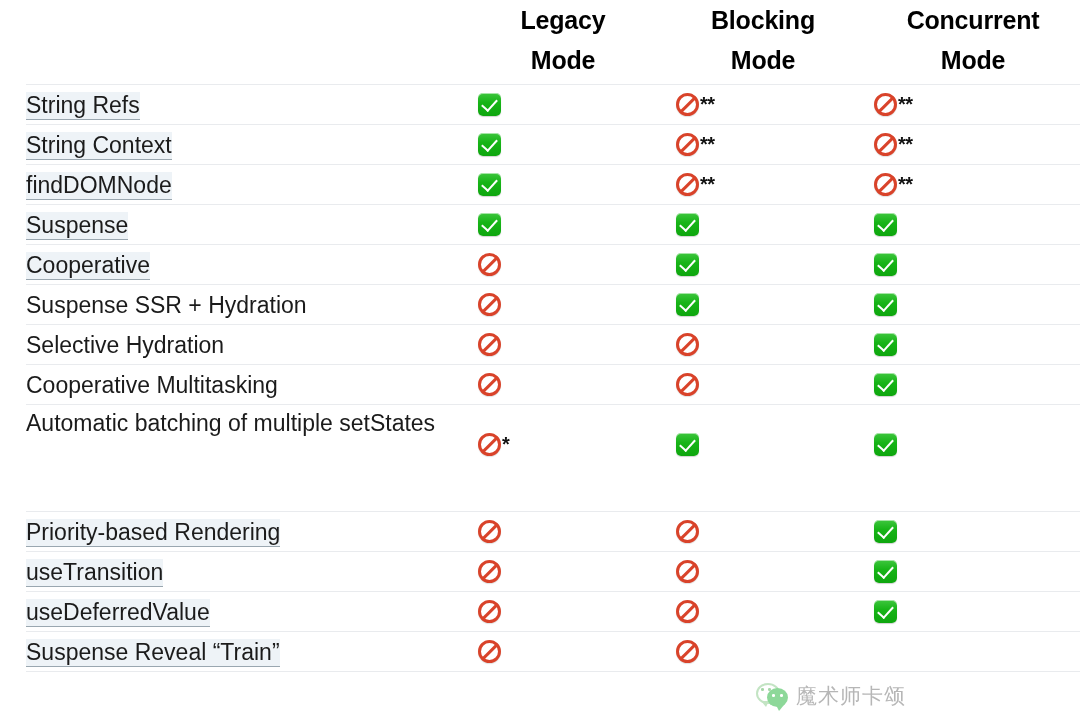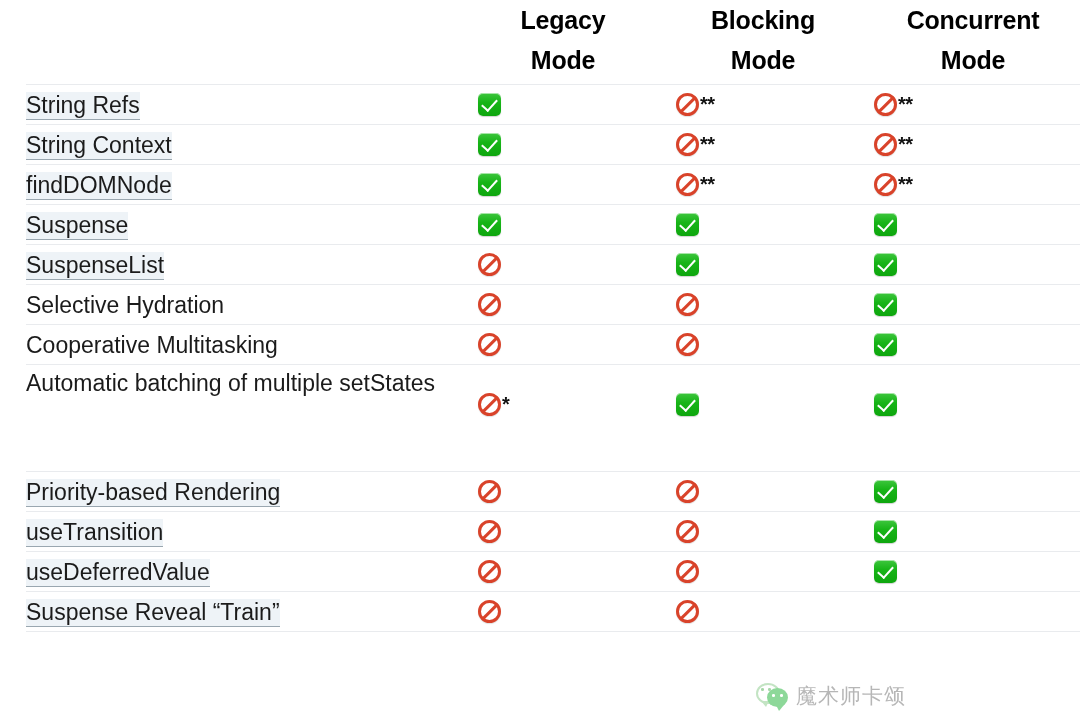--- a/index.html
+++ b/index.html
@@ -290,21 +290,27 @@
           <td class="status-cell"><span class="icon icon-ban"></span><span class="note-mark">**</span></td>
           <td class="status-cell"><span class="icon icon-ban"></span><span class="note-mark">**</span></td>
         </tr>
         <tr>
           <td class="feature-cell"><a class="feature-link" href="#">Suspense</a></td>
           <td class="status-cell"><span class="icon icon-check"></span></td>
           <td class="status-cell"><span class="icon icon-check"></span></td>
           <td class="status-cell"><span class="icon icon-check"></span></td>
         </tr>
         <tr>
-          <td class="feature-cell"><a class="feature-link" href="#">SuspenseList</a></td>
+          <td class="feature-cell"><a class="feature-link" href="#">Cooperative</a></td>
+          <td class="status-cell"><span class="icon icon-ban"></span></td>
+          <td class="status-cell"><span class="icon icon-check"></span></td>
+          <td class="status-cell"><span class="icon icon-check"></span></td>
+        </tr>
+        <tr>
+          <td class="feature-cell"><span class="feature-plain">Suspense SSR + Hydration</span></td>
           <td class="status-cell"><span class="icon icon-ban"></span></td>
           <td class="status-cell"><span class="icon icon-check"></span></td>
           <td class="status-cell"><span class="icon icon-check"></span></td>
         </tr>
         <tr>
           <td class="feature-cell"><span class="feature-plain">Selective Hydration</span></td>
           <td class="status-cell"><span class="icon icon-ban"></span></td>
           <td class="status-cell"><span class="icon icon-ban"></span></td>
           <td class="status-cell"><span class="icon icon-check"></span></td>
         </tr>

